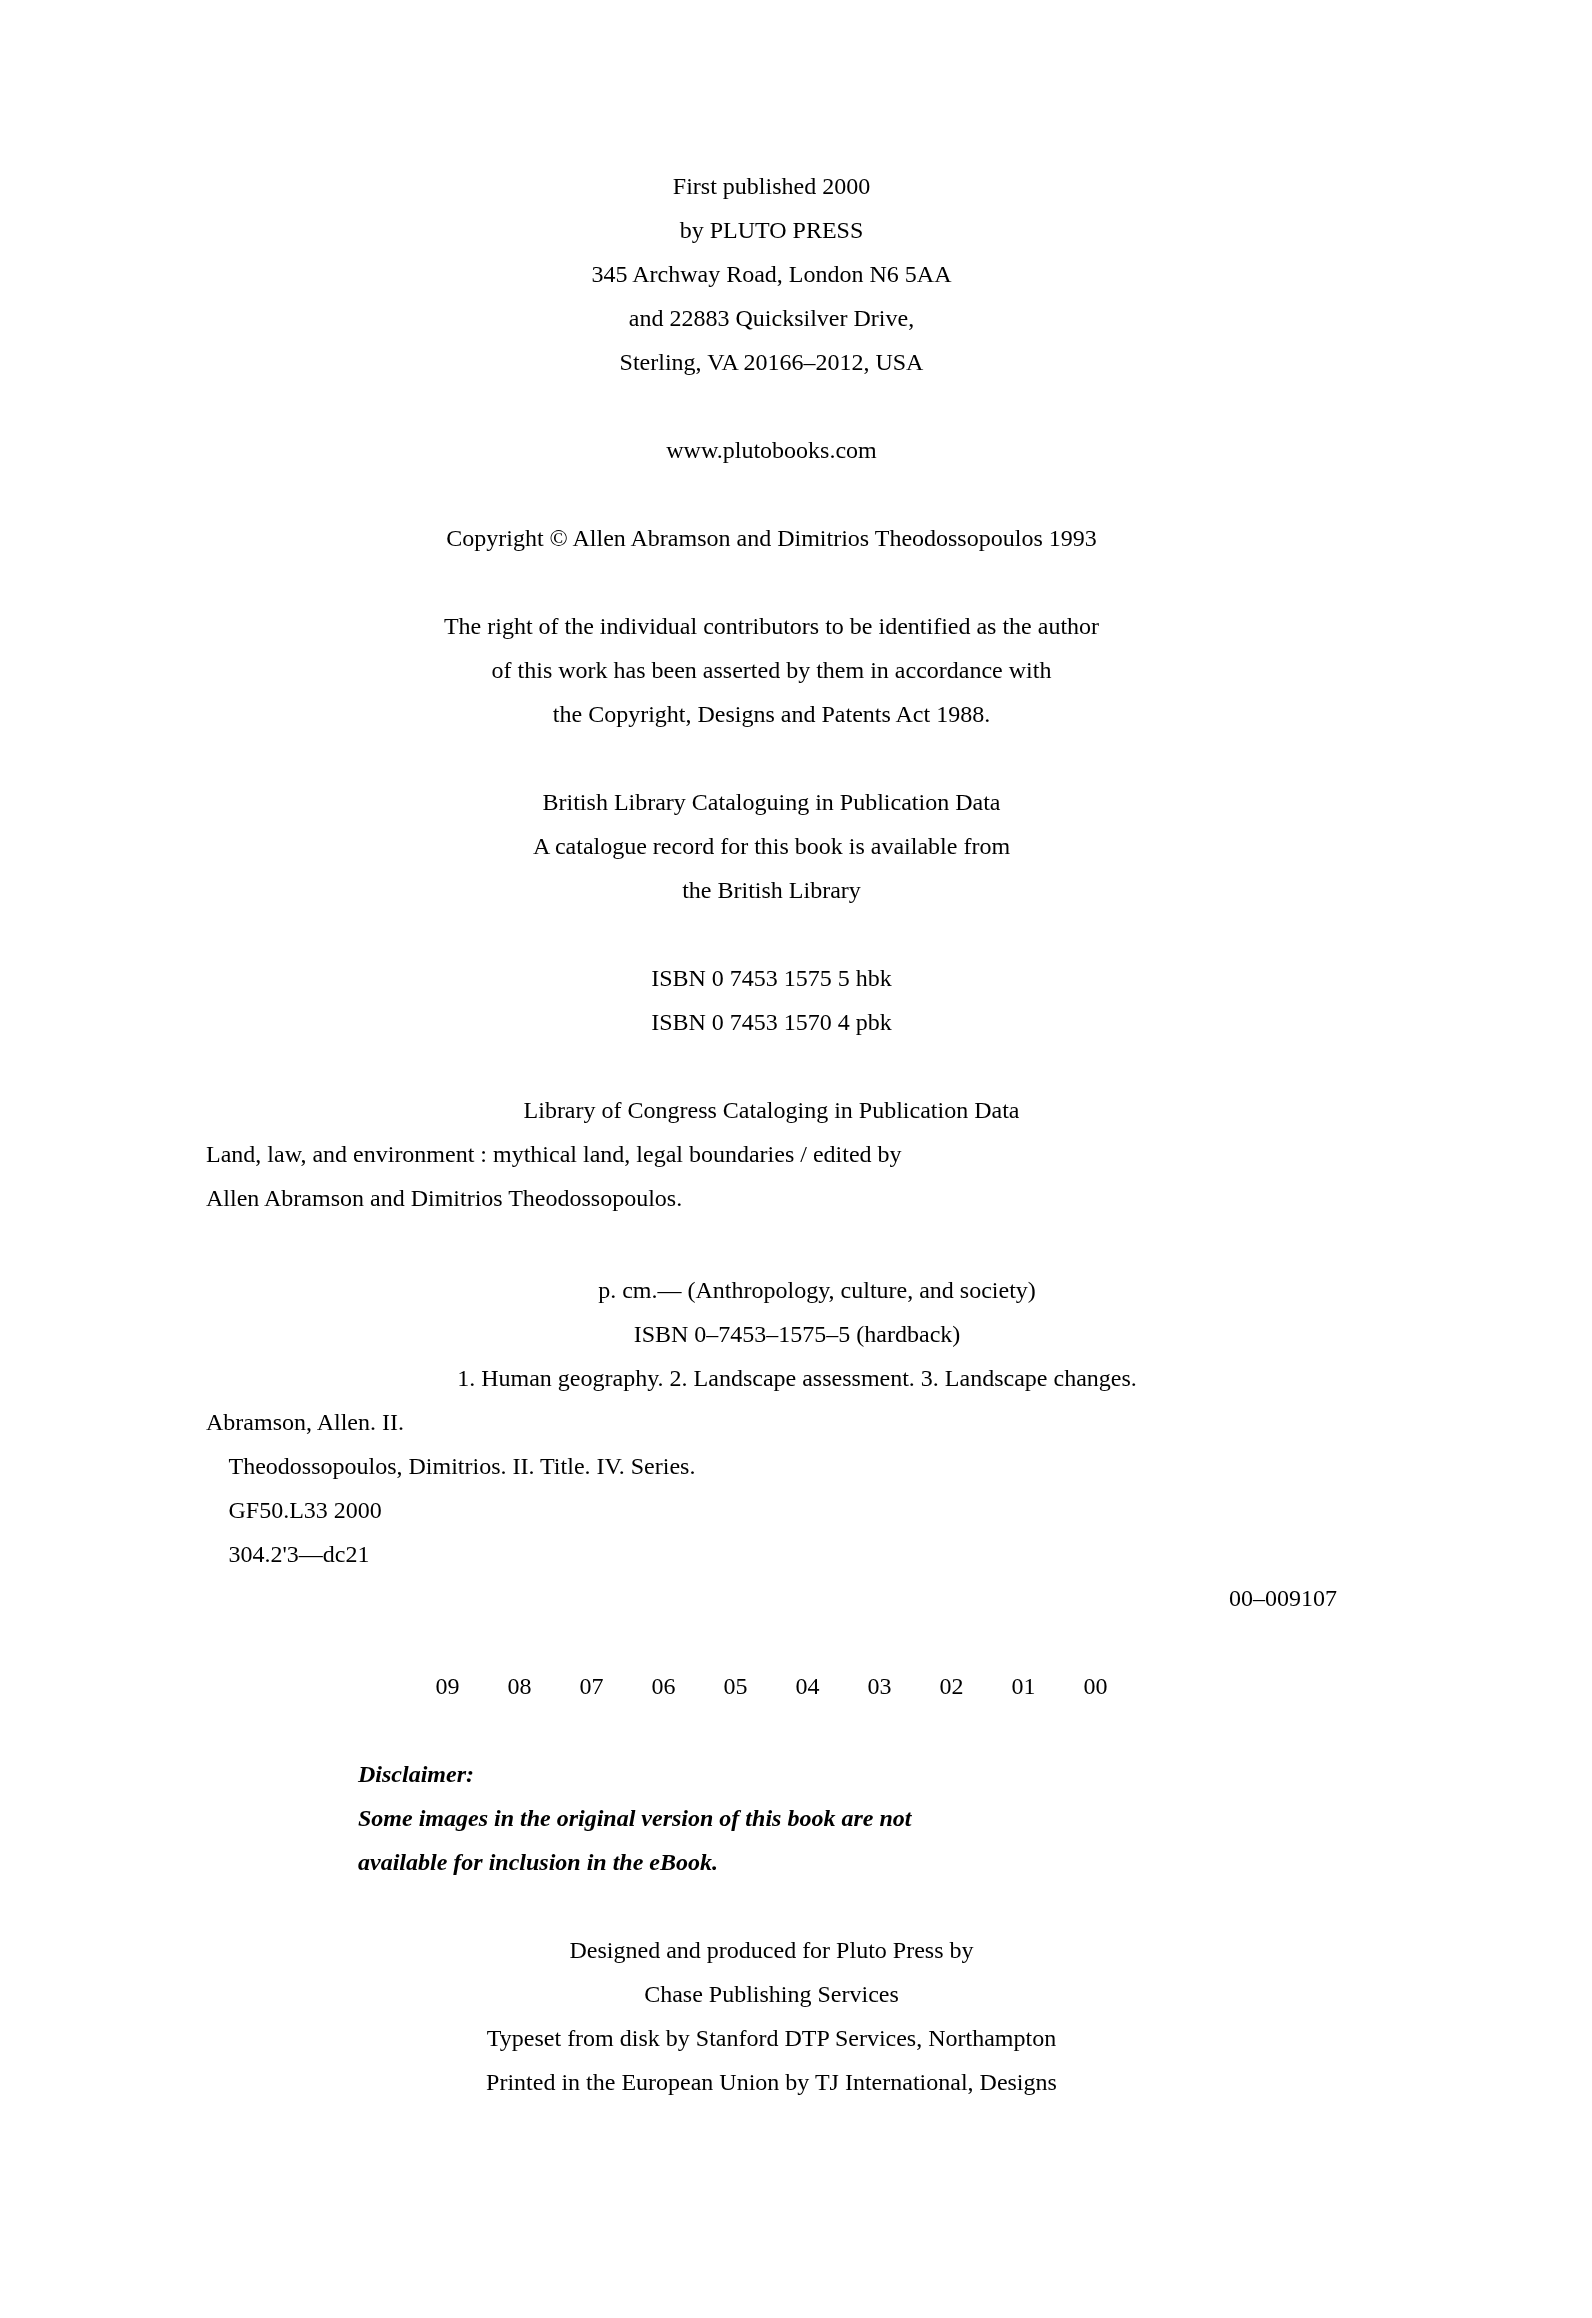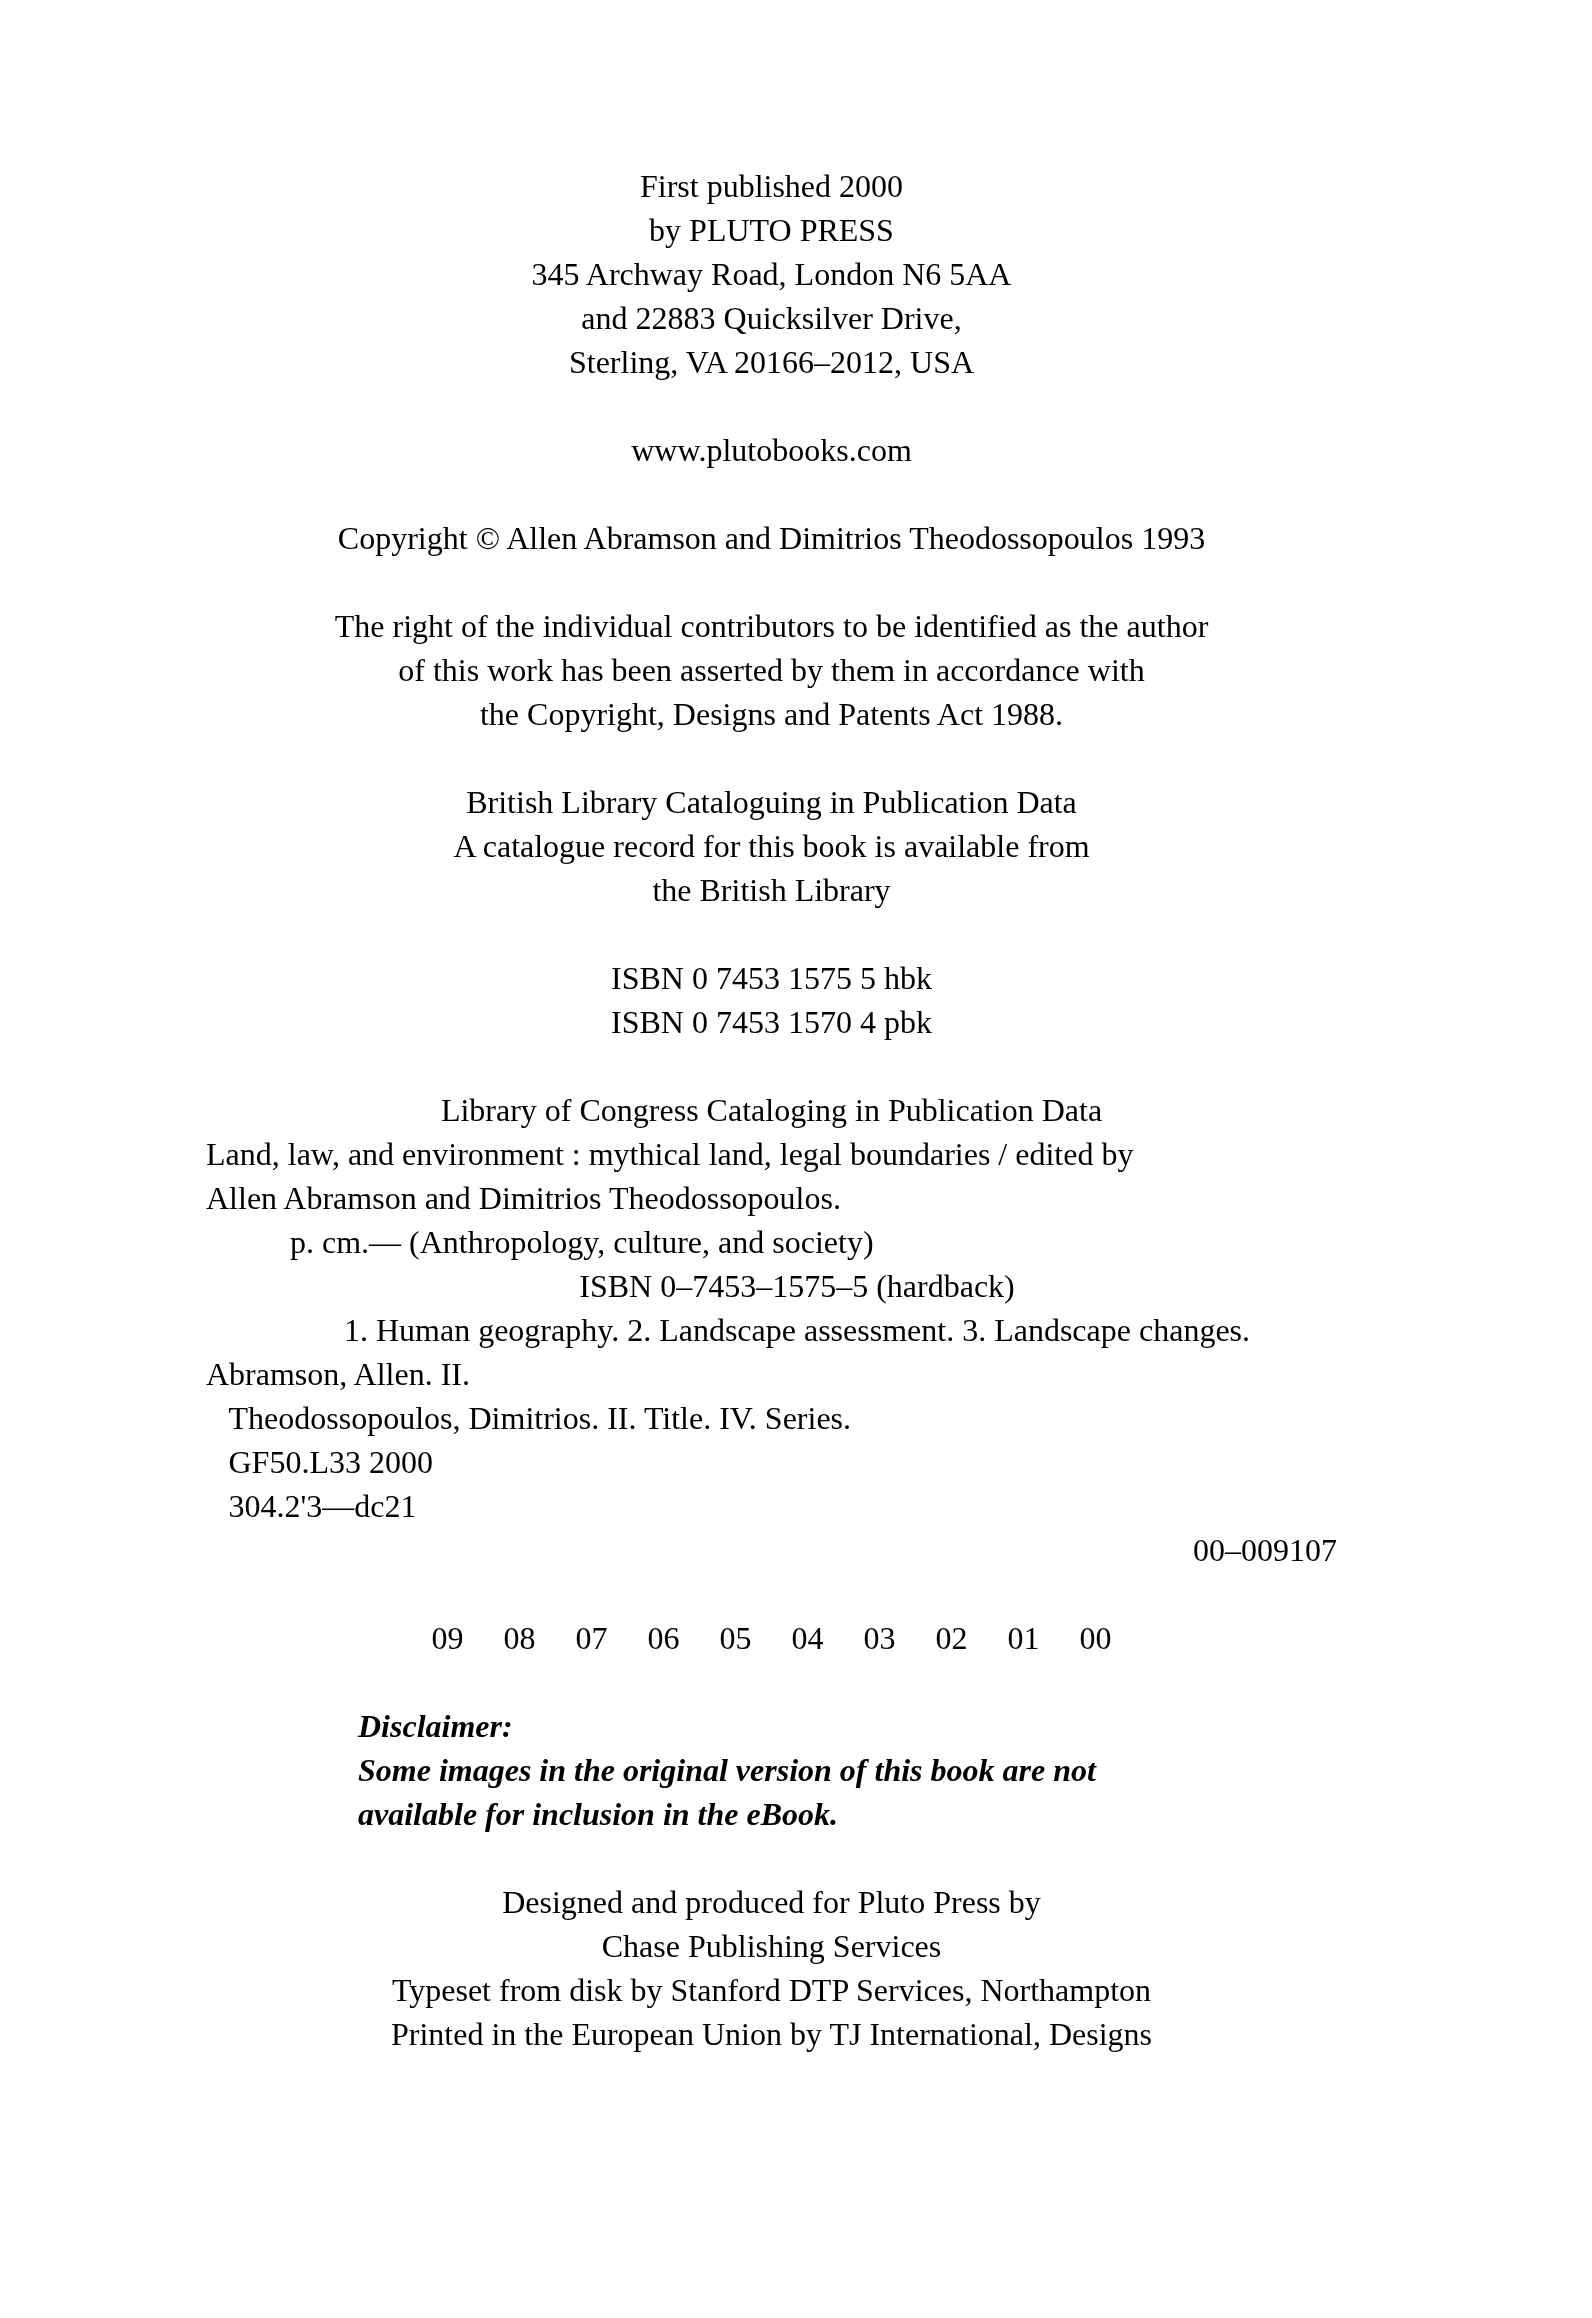--- a/index.html
+++ b/index.html
@@ -12,30 +12,30 @@
     height: 2319px;
     position: relative;
     font-family: "Liberation Serif", serif;
     color: #000000;
   }
   .content {
     position: absolute;
     left: 199px;
     top: 164px;
     width: 1145px;
-    font-size: 32px;
+    font-size: 24px;
     line-height: 44px;
   }
   .block { margin-bottom: 44px; }
   .center { text-align: center; }
   .line { white-space: pre; }
 
   
   .indent-0 { padding-left: 7px;  text-align: left; }
-  .indent-1 { padding-left: 91px; text-align: left; }
+  .indent-1 { padding-left: 91px; text-align: center; margin-top: 48px; }
   .indent-2 { padding-left: 51px;  text-align: center; }
   .indent-3 { padding-left: 29.5px;  text-align: left; }
   .lccn-line { text-align: right; padding-right: 7px; }
 
   
   .num-row { display: flex; justify-content: center; margin-top: 41px; }
   .num-cell {
     width: 72px;
     text-align: center;
     flex: 0 0 auto;

